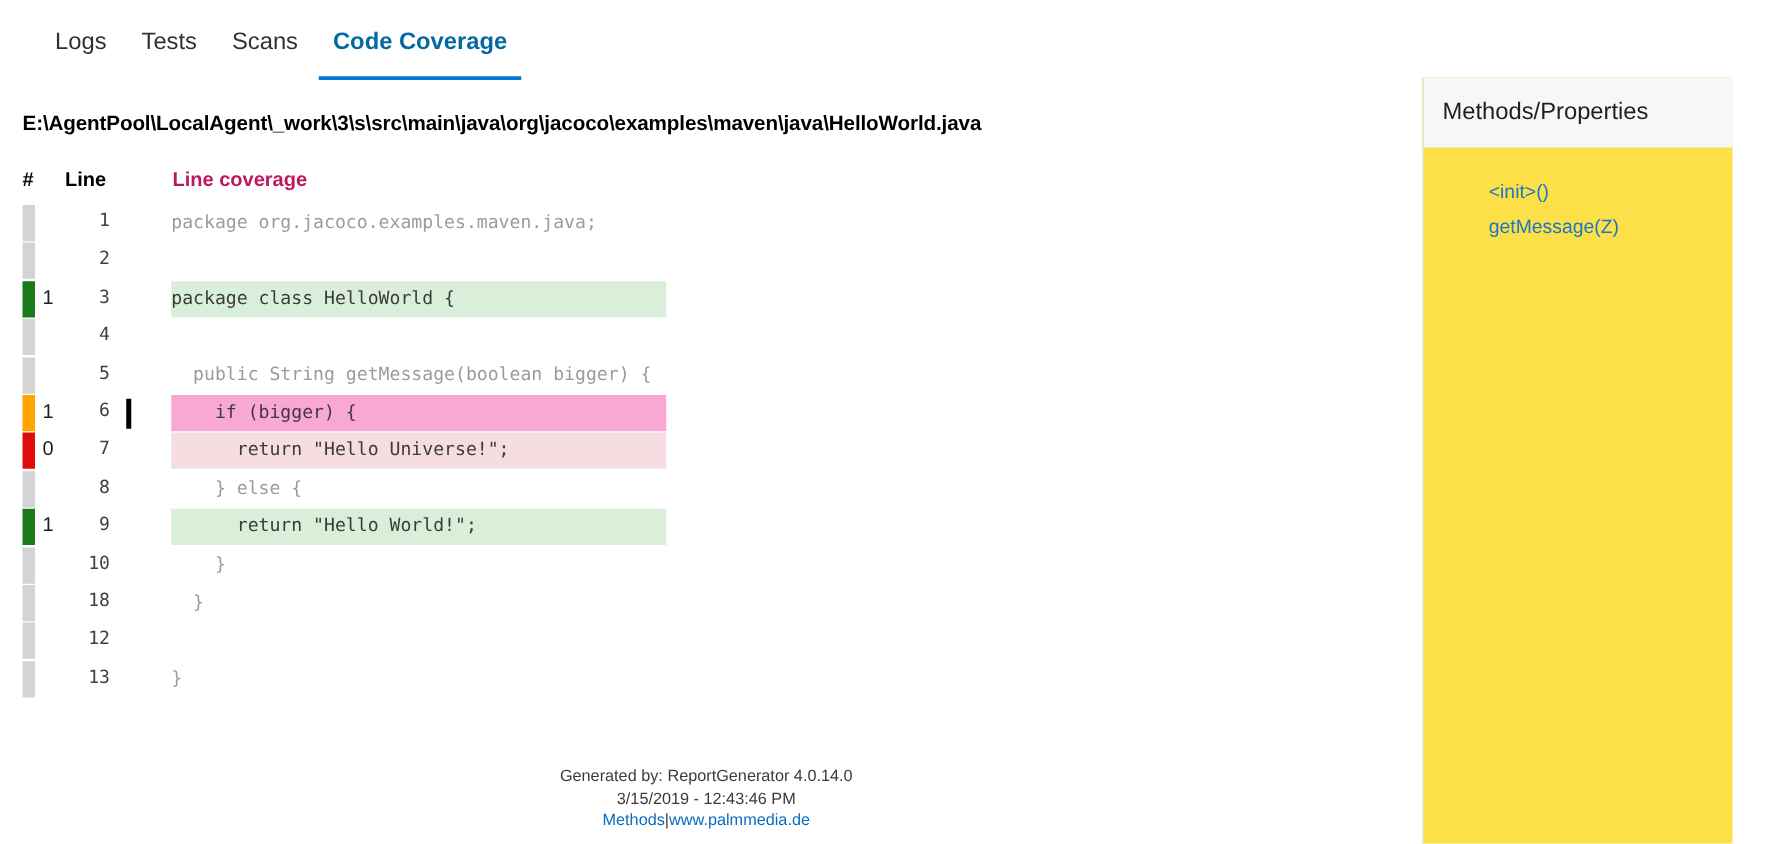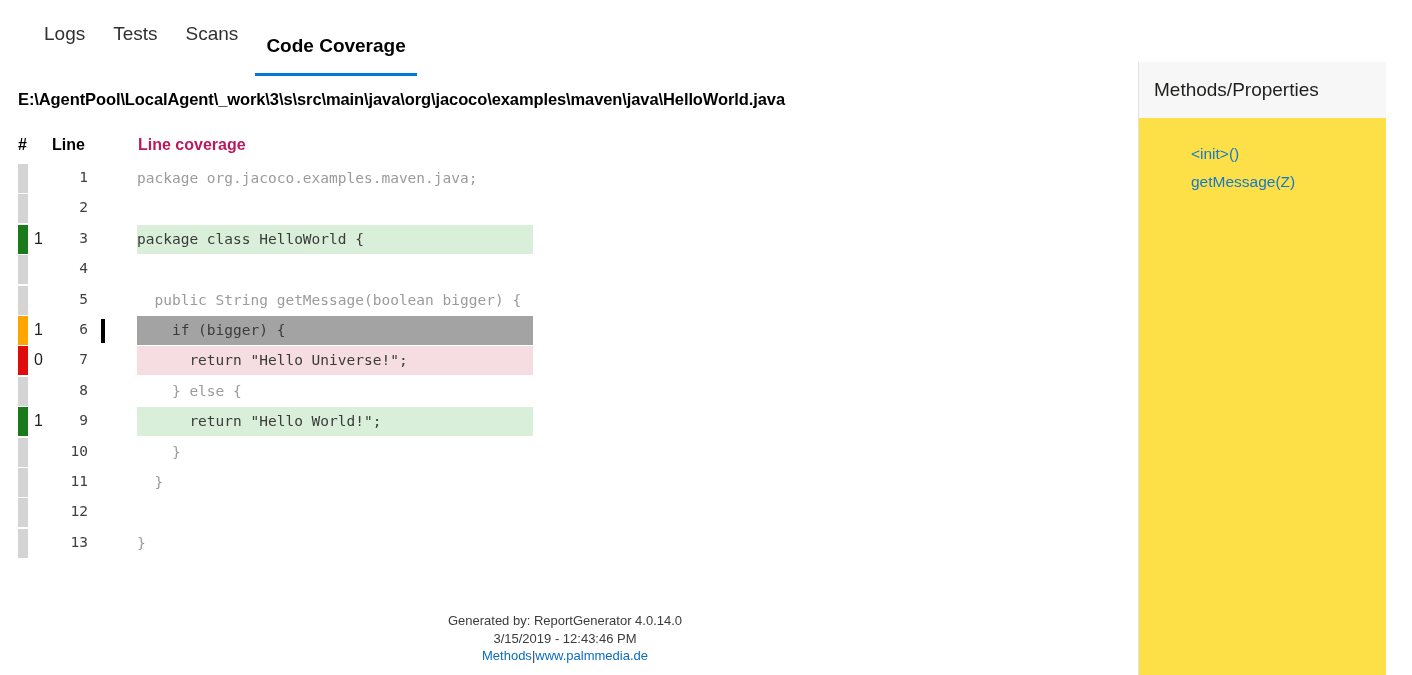--- a/index.html
+++ b/index.html
@@ -35,22 +35,21 @@
     position: relative;
     padding: 22px 14px 0 14px;
     font-size: 19px;
     line-height: 24px;
     color: #323130;
     white-space: nowrap;
     cursor: pointer;
   }
   .tab.active {
     font-weight: bold;
-    color: #000000;
-    margin-top: 12px;
+    color: #0369a1;
   }
   .tab.active .tab-underline {
     position: absolute;
     left: 3px;
     right: 3px;
     bottom: -18px;
     height: 3px;
     background: #0078d4;
   }
 
@@ -160,21 +159,21 @@
     width: 396px;
     height: 29px;
     line-height: 29px;
     font-family: "DejaVu Sans Mono", monospace;
     font-size: 14.5px;
     white-space: pre;
     color: #9b9b9b;
     overflow: visible;
   }
   .codecell.cov-full { background: #daefd9; color: #3b3b3b; }
-  .codecell.cov-part { background: #a3a3a3; color: #3b3b3b; }
+  .codecell.cov-part { background: #f9a8d4; color: #3b3b3b; }
   .codecell.cov-none { background: #f5dde1; color: #3b3b3b; }
 
   
   .footer {
     position: absolute;
     left: 0;
     top: 612px;
     width: 1130px;
     text-align: center;
     font-size: 13px;
@@ -299,21 +298,21 @@
         </div>
         <div class="code-row">
           <div class="gutter "></div>
           <div class="hits"></div>
           <div class="lineno">10</div>
           <div class="codecell ">    }</div>
         </div>
         <div class="code-row">
           <div class="gutter "></div>
           <div class="hits"></div>
-          <div class="lineno">11</div>
+          <div class="lineno">18</div>
           <div class="codecell ">  }</div>
         </div>
         <div class="code-row">
           <div class="gutter "></div>
           <div class="hits"></div>
           <div class="lineno">12</div>
           <div class="codecell "></div>
         </div>
         <div class="code-row">
           <div class="gutter "></div>

